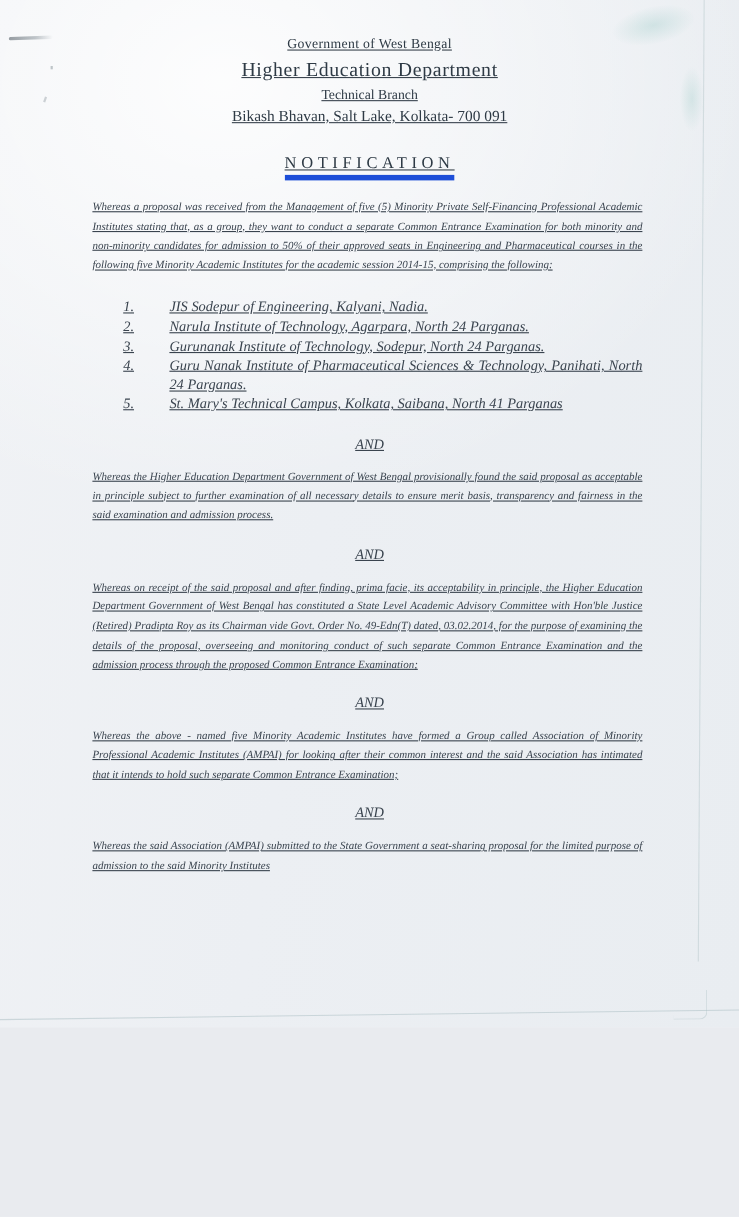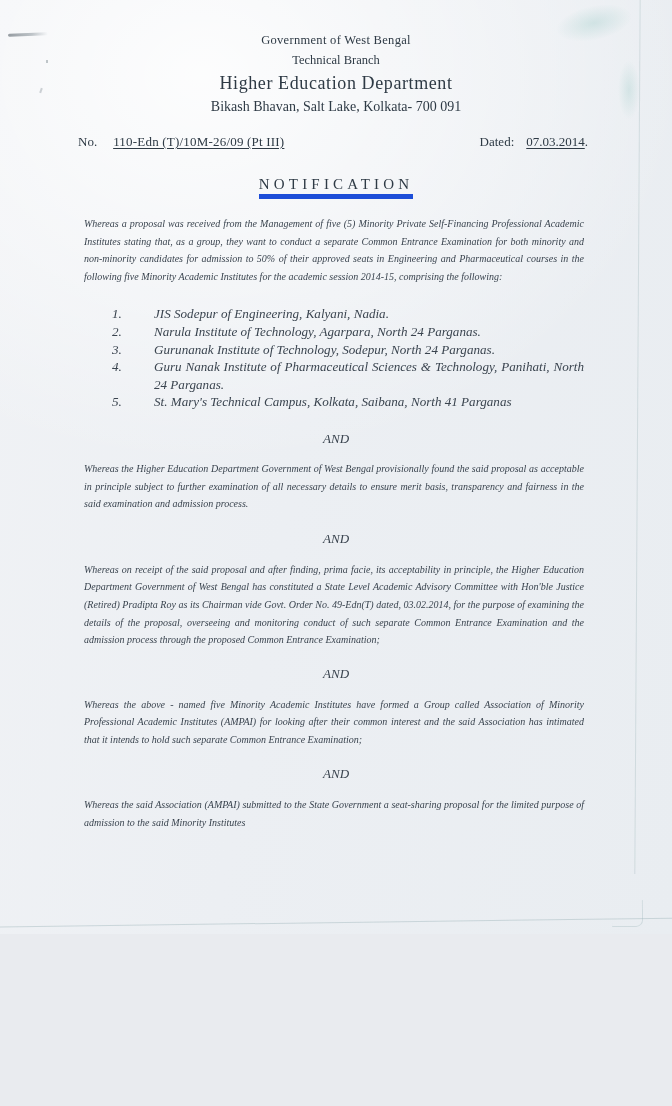--- a/index.html
+++ b/index.html
@@ -96,20 +96,21 @@
   #speck-a { position:absolute; left:46px; top:60px; width:2px; height:3px; background:rgba(120,132,140,0.45); pointer-events:none; }
   #speck-b { position:absolute; left:40px; top:88px; width:2px; height:5px; background:rgba(120,132,140,0.35); transform:rotate(20deg); pointer-events:none; }
 
   
   #doc-content {
     position: absolute;
     left: 0;
     top: 0;
     width: 672px;
     color: #3a444f;
+    text-decoration: underline;
   }
 
   .heading-block {
     text-align: center;
     color: #2e3a45;
   }
   #gov-line {
     font-size: 12.5px;
     letter-spacing: 0.3px;
     margin-top: 33px;
@@ -226,32 +227,25 @@
   <div id="speck-a"></div>
   <div id="speck-b"></div>
   <div id="page-edge-right"></div>
   <div id="page-edge-bottom"></div>
   <div id="page-edge-corner"></div>
 
   <div id="doc-content">
 
     <div class="heading-block">
       <div id="gov-line">Government of West Bengal</div>
+      <div id="dept-line">Higher Education Department</div>
       <div id="branch-line">Technical Branch</div>
-      <div id="dept-line">Higher Education Department</div>
       <div id="address-line">Bikash Bhavan, Salt Lake, Kolkata- 700 091</div>
     </div>
 
-    <div id="memo-row">
-      <span id="memo-no-label">No.</span>
-      <span id="memo-no-value">110-Edn (T)/10M-26/09 (Pt III)</span>
-      <span id="memo-date-group">
-        <span id="memo-date-label">Dated:</span><span id="memo-date-value">07.03.2014</span><span id="memo-date-period">.</span>
-      </span>
-    </div>
 
     <div id="notification-heading">
       <span>NOTIFICATION</span>
     </div>
 
     <p class="body-para" id="para-1">Whereas a proposal was received from the Management of five (5) Minority Private Self-Financing Professional Academic Institutes stating that, as a group, they   want to conduct a separate Common Entrance Examination for both minority and non-minority candidates for admission to 50% of their approved seats in Engineering and Pharmaceutical courses in the following five Minority Academic Institutes for the academic session 2014-15, comprising the following:</p>
 
     <div id="institute-list">
       <div class="institute-row">
         <span class="institute-index">1.</span>

